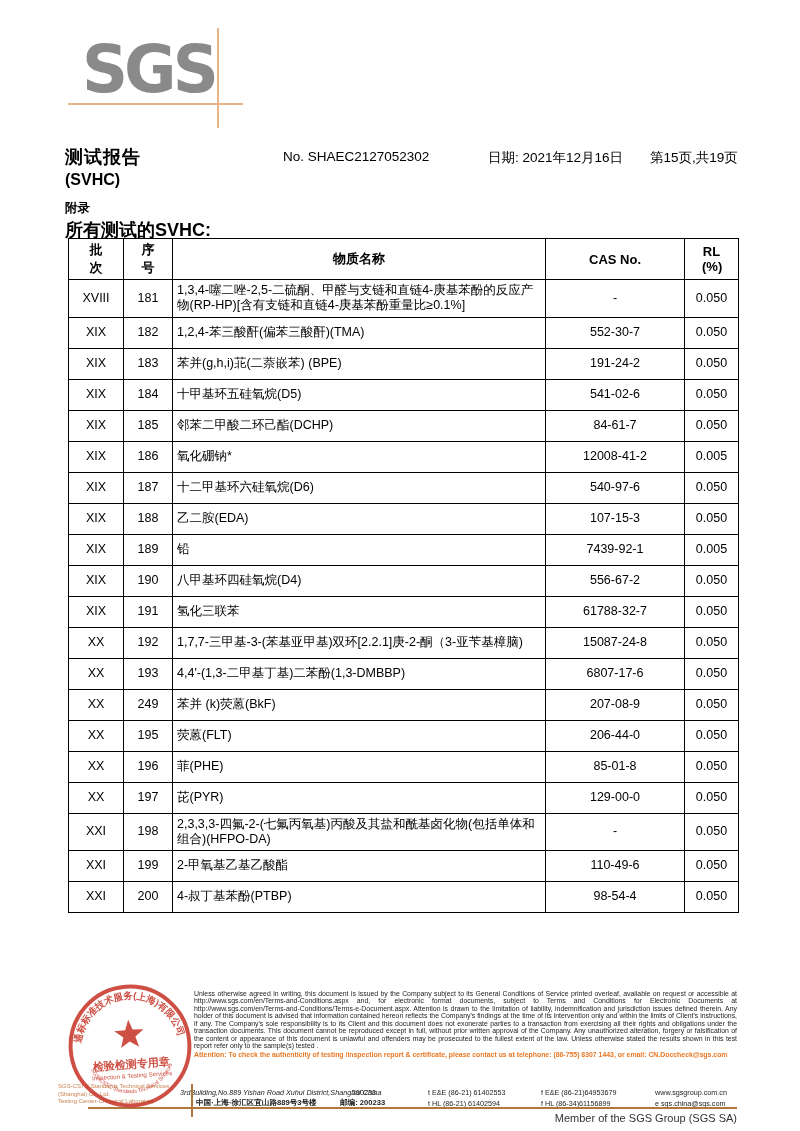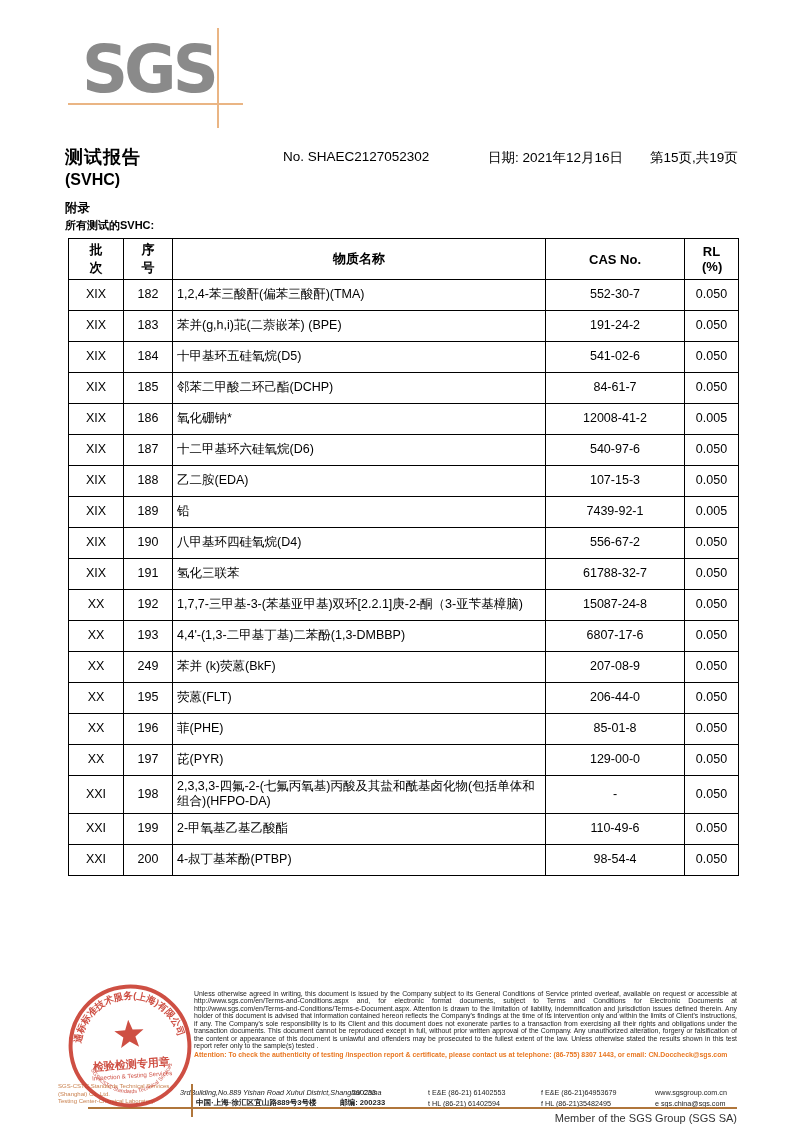--- a/index.html
+++ b/index.html
@@ -14,21 +14,21 @@
   .logo-hline { position:absolute; left:68px; top:103px; width:175px; height:2px; background:#eab584; }
   .logo-vline { position:absolute; left:217px; top:28px; width:2px; height:100px; background:#eab584; }
 
   
   .title-cn   { position:absolute; left:65px;  top:145px; font-size:18px; font-weight:bold; letter-spacing:1px; }
   .title-svhc { position:absolute; left:65px;  top:171px; font-size:16px; font-weight:bold; }
   .report-no  { position:absolute; left:283px; top:149px; font-size:13.5px; }
   .date       { position:absolute; left:488px; top:149px; font-size:13.5px; }
   .page-info  { position:absolute; left:650px; top:149px; font-size:13.5px; }
   .appendix   { position:absolute; left:65px;  top:200px; font-size:12.5px; font-weight:bold; }
-  .list-label { position:absolute; left:65px;  top:218px; font-size:11px; font-weight:bold; }
+  .list-label { position:absolute; left:65px;  top:218px; font-size:18px; font-weight:bold; }
 
   
   table.svhc { position:absolute; left:68px; top:238px; width:670px;
                border-collapse:collapse; table-layout:fixed; }
   table.svhc th, table.svhc td { border:1.6px solid #000; vertical-align:middle; }
   table.svhc th { height:32px; font-size:13px; font-weight:bold; text-align:center; padding:2px 17px; }
   table.svhc td { height:31px; font-size:12.5px; padding:3px 4px; line-height:1.22; }
   td.col-batch, td.col-no, td.col-cas, td.col-rl { text-align:center; }
   td.col-name { text-align:left; }
 
@@ -81,20 +81,27 @@
       <tr>
         <th>批次</th>
         <th>序号</th>
         <th>物质名称</th>
         <th>CAS No.</th>
         <th>RL (%)</th>
       </tr>
     </thead>
     <tbody>
         <tr>
+          <td class="col-batch">XVIII</td>
+          <td class="col-no">181</td>
+          <td class="col-name">1,3,4-噻二唑-2,5-二硫酮、甲醛与支链和直链4-庚基苯酚的反应产物(RP-HP)[含有支链和直链4-庚基苯酚重量比≥0.1%]</td>
+          <td class="col-cas">-</td>
+          <td class="col-rl">0.050</td>
+        </tr>
+        <tr>
           <td class="col-batch">XIX</td>
           <td class="col-no">182</td>
           <td class="col-name">1,2,4-苯三酸酐(偏苯三酸酐)(TMA)</td>
           <td class="col-cas">552-30-7</td>
           <td class="col-rl">0.050</td>
         </tr>
         <tr>
           <td class="col-batch">XIX</td>
           <td class="col-no">183</td>
           <td class="col-name">苯并(g,h,i)苝(二萘嵌苯) (BPE)</td>
@@ -230,21 +237,21 @@
 
   <div class="addr" style="left:180px; top:1088px;font-style:italic;">3rdBuilding,No.889 Yishan Road Xuhui District,Shanghai China</div>
   <div class="addr" style="left:352px; top:1088px;">200233</div>
   <div class="addr" style="left:428px; top:1088px;">t E&amp;E (86-21) 61402553</div>
   <div class="addr" style="left:541px; top:1088px;">f E&amp;E (86-21)64953679</div>
   <div class="addr" style="left:655px; top:1088px;">www.sgsgroup.com.cn</div>
 
   <div class="addr addr-cn" style="left:196px; top:1098px;">中国·上海·徐汇区宜山路889号3号楼</div>
   <div class="addr addr-cn" style="left:340px; top:1098px;">邮编: 200233</div>
   <div class="addr" style="left:428px; top:1099px;">t HL (86-21) 61402594</div>
-  <div class="addr" style="left:541px; top:1099px;">f HL (86-21)35482495</div>
+  <div class="addr" style="left:541px; top:1099px;">f HL (86-34)61156899</div>
   <div class="addr" style="left:655px; top:1099px;">e  sgs.china@sgs.com</div>
 
   <div class="tan-rule"></div>
   <div class="tan-vtick"></div>
   <div class="member">Member of the SGS Group (SGS SA)</div>
 
   <div class="company-tan">
     <div>SGS-CSTC Standards Technical Services (Shanghai) Co.,Ltd.</div>
     <div>Testing Center-Chemical Laboratory.</div>
   </div>

